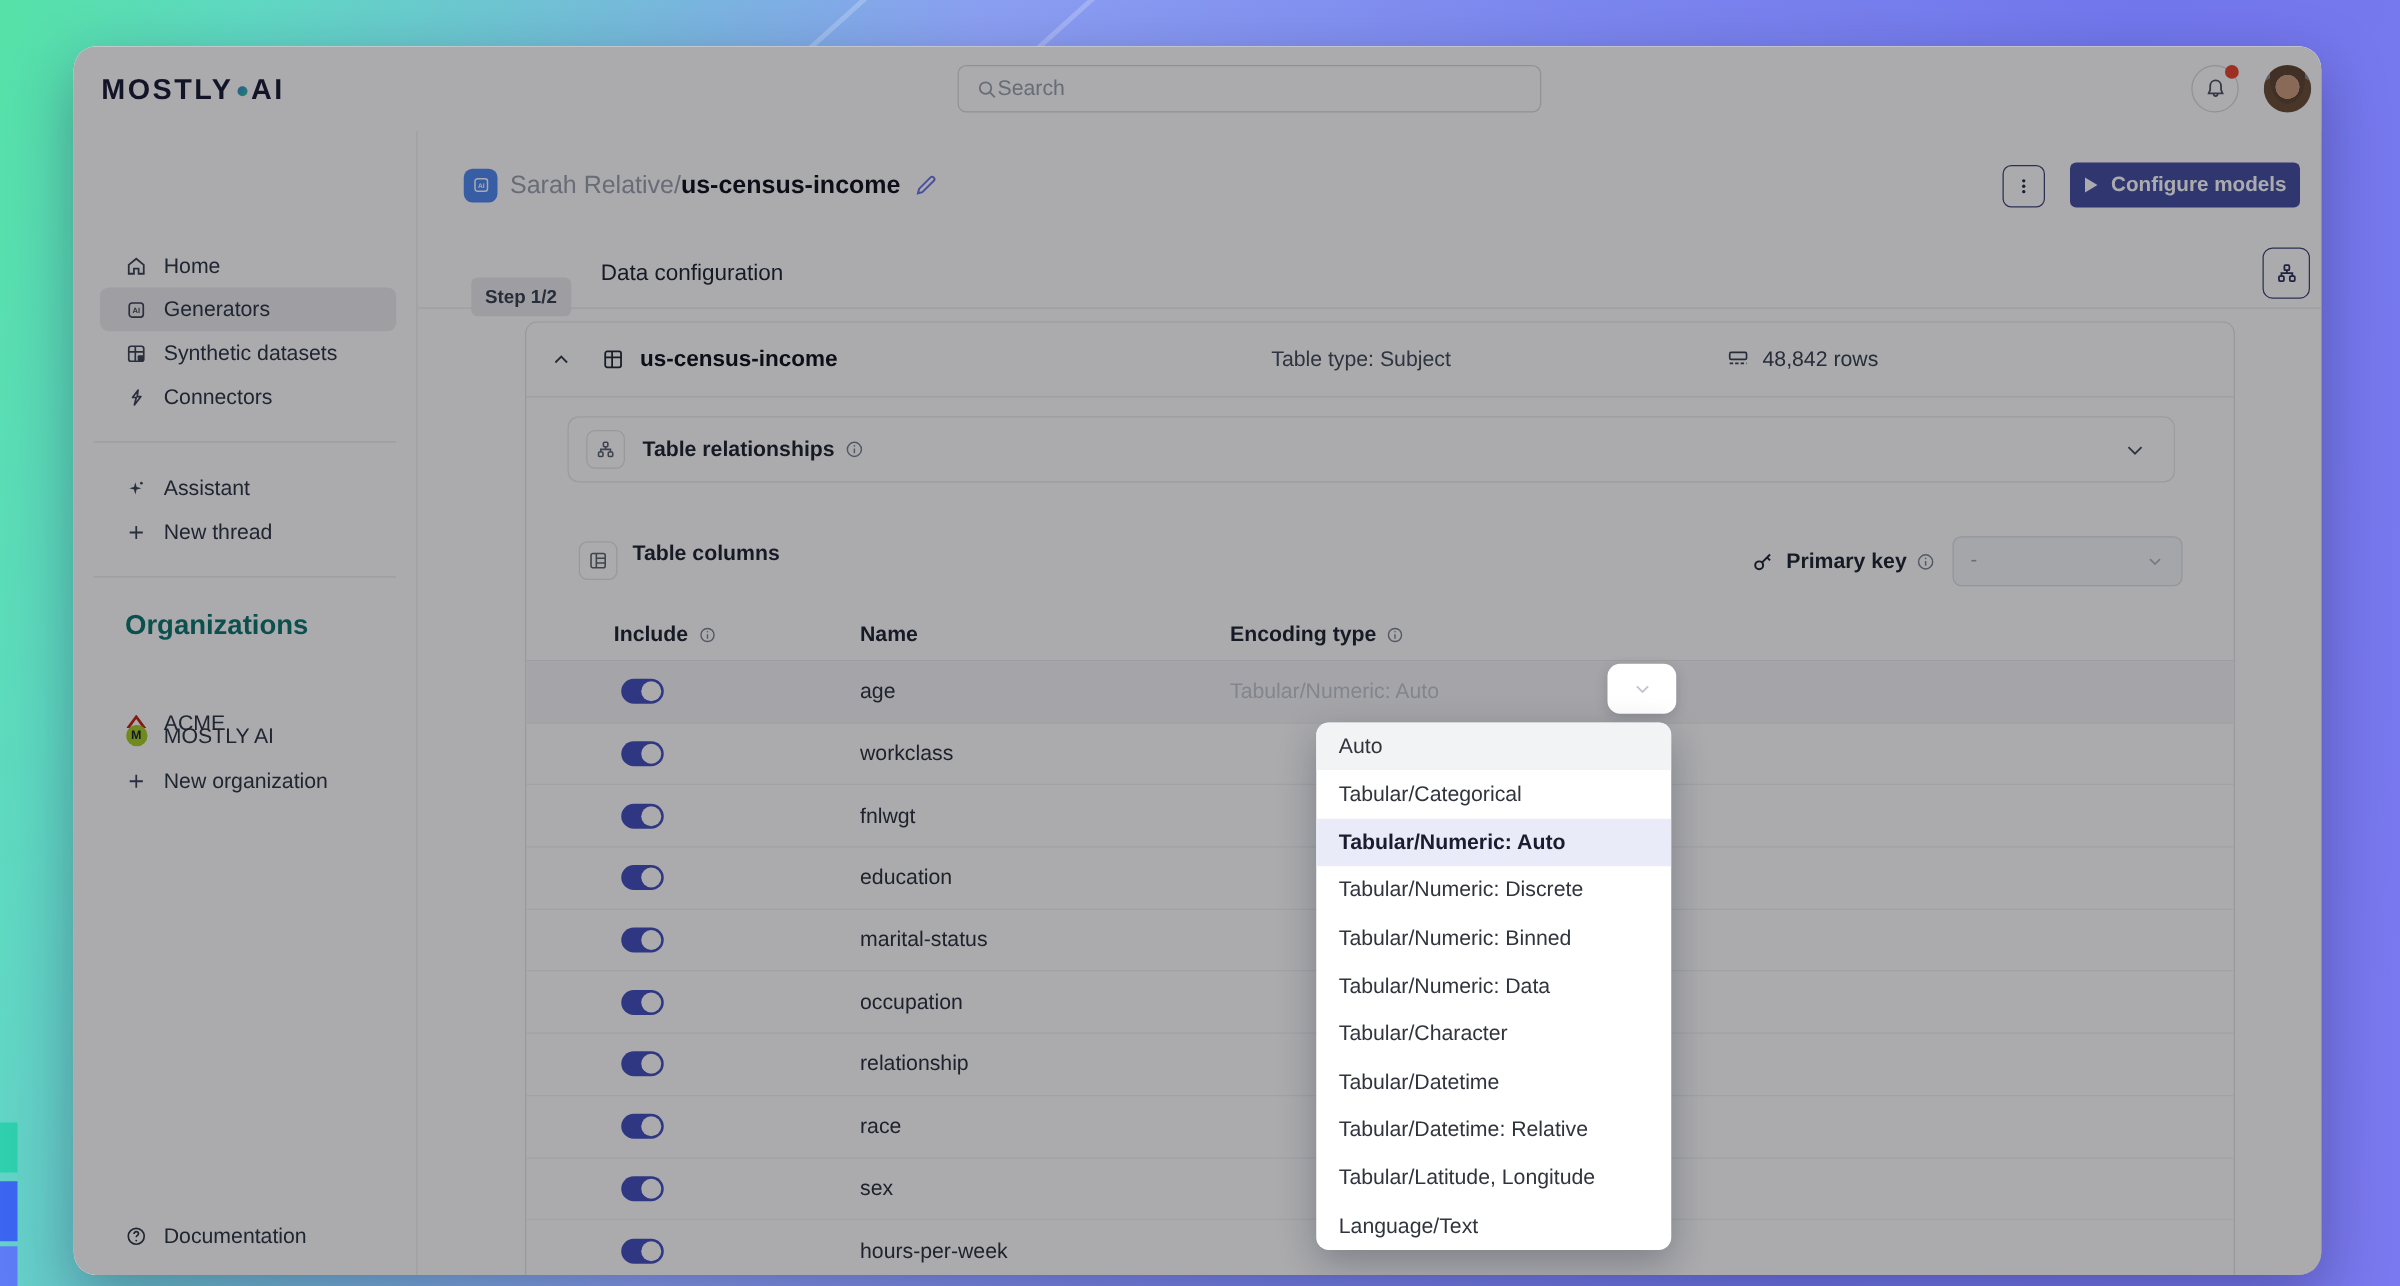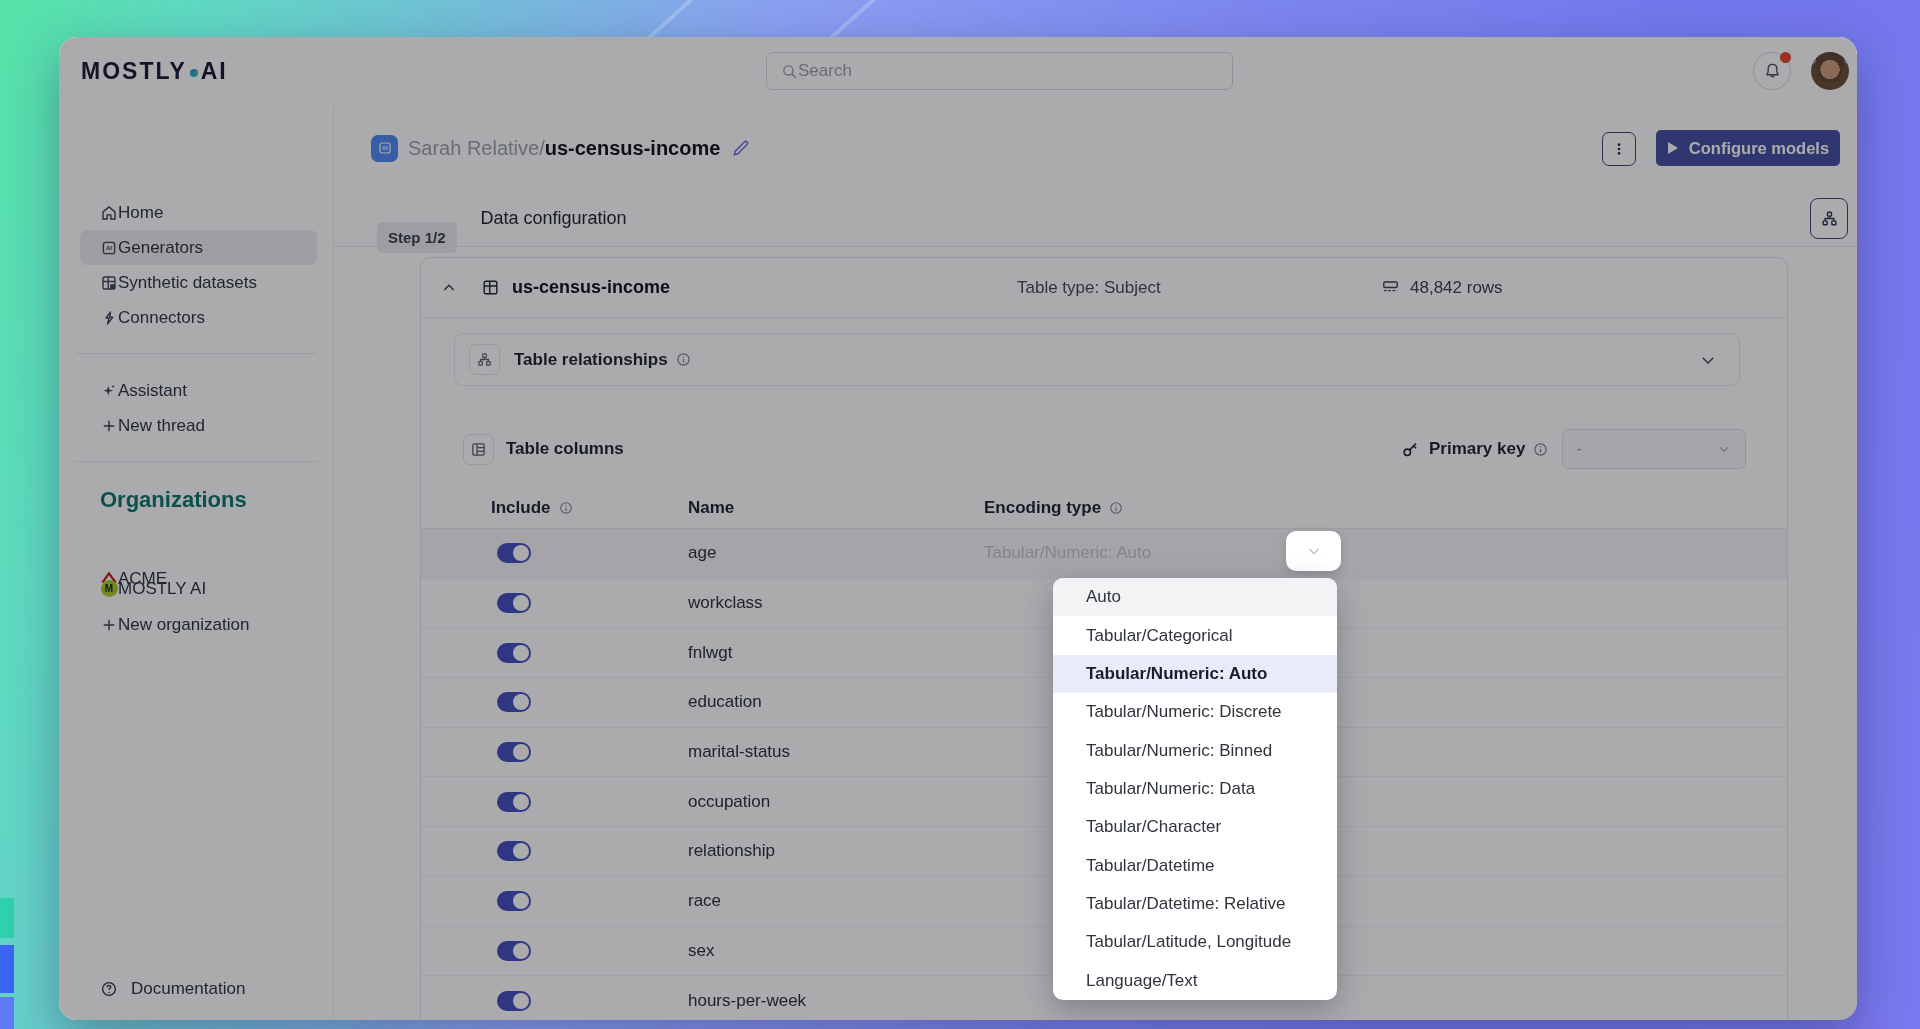--- a/index.html
+++ b/index.html
@@ -23,21 +23,21 @@
   .bell-dot { position:absolute; top:-1px; right:-1px; width:11px; height:11px; background:#e8452f; border-radius:50%; }
   .avatar { width:38px; height:38px; border-radius:50%; background:
       radial-gradient(circle at 50% 46%, #cb9c7c 0 34%, rgba(0,0,0,0) 35%),
       radial-gradient(ellipse at 50% 28%, #5e4530 0 52%, rgba(0,0,0,0) 53%),
       radial-gradient(circle at 30% 70%, #6b4e36 0 45%, rgba(0,0,0,0) 46%),
       radial-gradient(circle at 70% 70%, #6b4e36 0 45%, rgba(0,0,0,0) 46%),
       linear-gradient(180deg,#8d9096 0%,#6f7278 100%); }
 
   
   .sidebar { position:absolute; top:68px; left:0; width:275px; bottom:0; background:#fff; border-right:1px solid #ececf0; font-size:17px; color:#2d3544; }
-  .srow { position:absolute; left:0; right:16px; height:35px; display:flex; align-items:center; padding-left:41px; cursor:pointer; }
+  .srow { position:absolute; left:0; right:16px; height:35px; display:flex; align-items:center; gap:13px; padding-left:41px; cursor:pointer; }
   .srow .sic { width:18px; height:18px; color:#3c4354; flex:0 0 18px; display:flex; }
   .srow.active { left:21px; right:16px; padding-left:20px; background:#ececee; border-radius:7px; }
   .sdivider { position:absolute; left:16px; right:16px; height:1px; background:#e7e8ec; }
   .slabel { position:absolute; left:41px; font-size:22px; font-weight:600; color:#0f766e; }
   .org-ic { width:18px; height:18px; flex:0 0 18px; display:flex; align-items:center; justify-content:center; }
   .acme-mark { width:16px; height:14px; background:#c22418; clip-path:polygon(50% 0,100% 78%,82% 78%,50% 26%,18% 78%,0 78%); position:relative; }
   .mai-mark { width:17px; height:17px; border-radius:50%; background:#a6cd25; color:#1a2030; font-size:10px; font-weight:800; display:flex; align-items:center; justify-content:center; }
   .doc-row { position:absolute; bottom:14px; left:0; right:0; height:35px; display:flex; align-items:center; gap:13px; padding-left:41px; color:#2d3544; cursor:pointer; }
 
   
@@ -67,21 +67,21 @@
   .chev-btn { margin-left:20px; color:#333a46; display:flex; cursor:pointer; }
   .tbl-ic { margin-left:24px; color:#1f2733; display:flex; }
   .card-title { margin-left:12px; font-size:18px; font-weight:700; color:#10131c; }
   .tbl-type { position:absolute; left:596px; font-size:17px; color:#434b59; }
   .rows-group { position:absolute; left:960px; display:flex; align-items:center; gap:10px; color:#37404e; font-size:17px; }
   .rel-box { position:absolute; left:33px; top:75px; width:1286px; height:53px; border:1px solid #e7e8ec; border-radius:9px; display:flex; align-items:center; padding:0 22px 0 14px; cursor:pointer; }
   .ibox { width:31px; height:31px; border:1px solid #e2e3e8; border-radius:7px; display:flex; align-items:center; justify-content:center; color:#5c6470; background:#fff; }
   .rel-title { margin-left:14px; font-size:17px; font-weight:700; color:#1d2430; }
   .info-ic { margin-left:8px; color:#7b8290; display:flex; }
   .rel-chev { margin-left:auto; color:#434b59; display:flex; }
-  .cols-title-row { position:absolute; left:42px; top:175px; height:32px; display:flex; align-items:center; }
+  .cols-title-row { position:absolute; left:42px; top:175px; height:32px; display:flex; align-items:flex-start; }
   .cols-title { margin-left:12px; font-size:17px; font-weight:700; color:#1d2430; }
   .pk-group { position:absolute; left:980px; top:171px; height:40px; display:flex; align-items:center; }
   .pk-label { margin-left:9px; font-size:17px; font-weight:700; color:#1d2430; }
   .pk-select { margin-left:14px; width:184px; height:40px; border:1px solid #dcdee3; background:#f6f7f9; border-radius:7px; display:flex; align-items:center; padding:0 13px; color:#9ca3af; font-size:16px; cursor:pointer; }
   .pk-select .chev { margin-left:auto; color:#b0b4bd; display:flex; }
 
   .cols-head { position:absolute; left:0; top:230px; right:0; height:41px; display:flex; align-items:center; font-size:17px; font-weight:700; color:#1d2430; border-bottom:1px solid #e9eaee; }
   .c-include { width:267px; padding-left:70px; display:flex; align-items:center; gap:8px; }
   .c-name { width:296px; }
   .c-enc { flex:1; display:flex; align-items:center; gap:8px; }
@@ -89,21 +89,21 @@
   .trow { height:49.7px; display:flex; align-items:center; border-bottom:1px solid #f0f1f4; font-size:17px; color:#2a303b; }
   .trow.hovered { background:#f6f6f8;justify-content:flex-end; }
   .trow .c-include { padding-left:76px; }
   .toggle { width:34px; height:20px; border-radius:10px; background:#4450bc; position:relative; cursor:pointer; }
   .toggle::after { content:""; position:absolute; right:2px; top:2px; width:16px; height:16px; border-radius:50%; background:#fff; }
   .enc-val { color:#c3c6ce; }
 
   
   .sel-trigger { position:absolute; left:1227px; top:494px; width:55px; height:40px; background:#fff; border-radius:10px; box-shadow:0 3px 10px rgba(15,20,40,.18); z-index:60; display:flex; align-items:center; justify-content:center; color:#c3c6cc; cursor:pointer; }
   .dropdown { position:absolute; left:994px; top:541px; width:284px; height:422px; background:#fff; border-radius:10px; box-shadow:0 10px 30px rgba(15,20,40,.28); z-index:60; display:flex; flex-direction:column; overflow:hidden; }
-  .opt { flex:1; display:flex; align-items:center; padding-left:33px; font-size:17px; color:#30343c; cursor:pointer; }
+  .opt { flex:1; display:flex; align-items:center; padding-left:18px; font-size:17px; color:#30343c; cursor:pointer; }
   .opt.hovered { background:#f2f3f5; }
   .opt.selected { background:#e9ebf8; font-weight:700; color:#191d30; }
 
   svg { display:block; }
 </style>
 </head>
 <body>
 
 <div class="bg">
   <div class="streak" style="left:700px; top:-120px;"></div>

